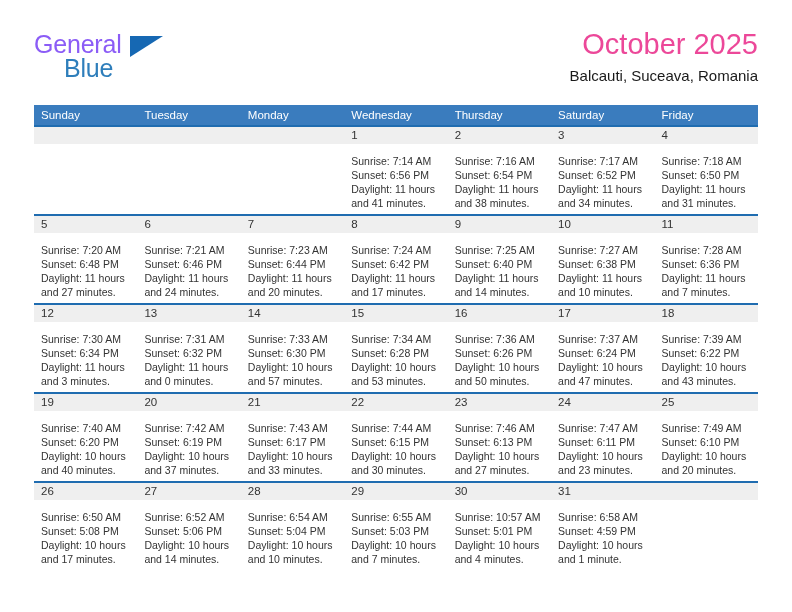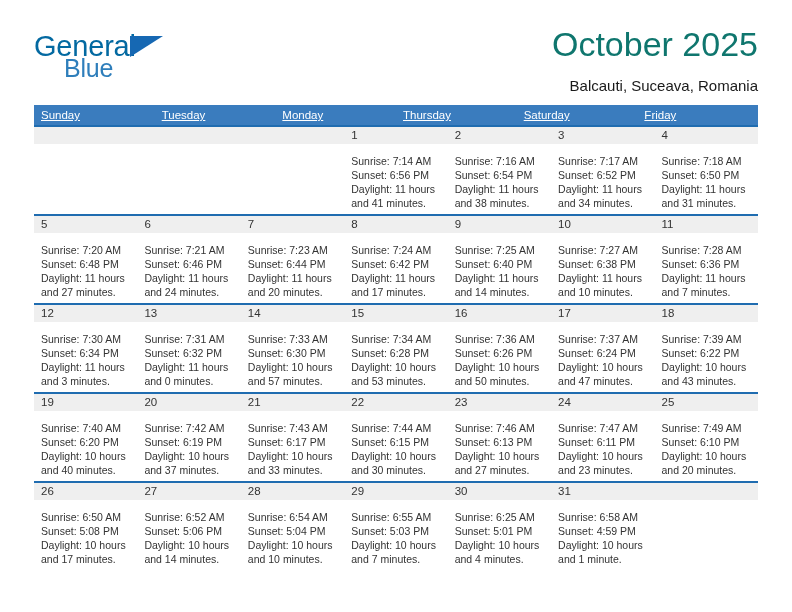--- a/index.html
+++ b/index.html
@@ -33,23 +33,23 @@
     position: absolute;
     left: 0;
     top: 0;
     width: 230px;
     height: 64px;
   }
   .brand-general {
     position: absolute;
     left: 0;
     top: 2px;
-    font-size: 29px;
+    font-size: 25px;
     letter-spacing: -0.2px;
-    color: #0369a1;
+    color: #8b5cf6;
     font-family: "Liberation Sans", sans-serif;
   }
   .brand-blue {
     position: absolute;
     left: 30px;
     top: 26px;
     font-size: 25px;
     letter-spacing: -0.2px;
     color: #2e7ebb;
     font-family: "Liberation Sans", sans-serif;
@@ -65,32 +65,32 @@
     border-bottom: 21px solid transparent;
   }
 
   .title-block {
     position: absolute;
     right: 0;
     top: 0;
     text-align: right;
   }
   .month-title {
-    font-size: 34px;
-    color: #0f766e;
+    font-size: 29px;
+    color: #ec4899;
     line-height: 32px;
     white-space: nowrap;
     font-weight: normal;
     margin: 0;
   }
   .location-title {
     font-size: 15px;
     color: #1a1a1a;
     line-height: 20px;
-    margin-top: 16px;
+    margin-top: 6px;
     white-space: nowrap;
   }
 
   
   .calendar {
     position: absolute;
     left: 34px;
     top: 105px;
     width: 724px;
   }
@@ -100,21 +100,20 @@
     height: 20px;
   }
   .weekday {
     flex: 1 1 0;
     color: #ffffff;
     font-size: 11.5px;
     line-height: 20px;
     padding-left: 7px;
     box-sizing: border-box;
     white-space: nowrap;
-    text-decoration: underline;
   }
   .week {
     display: flex;
     border-top: 2px solid #1f6cb0;
     height: 89px;
     box-sizing: border-box;
     position: relative;
   }
   .week:first-of-type {
     border-top: none;
@@ -168,20 +167,21 @@
       <div class="month-title">October 2025</div>
       <div class="location-title">Balcauti, Suceava, Romania</div>
     </div>
   </div>
 
   <div class="calendar">
     <div class="weekdays">
       <div class="weekday">Sunday</div>
       <div class="weekday">Tuesday</div>
       <div class="weekday">Monday</div>
+      <div class="weekday">Wednesday</div>
       <div class="weekday">Thursday</div>
       <div class="weekday">Saturday</div>
       <div class="weekday">Friday</div>
     </div>
 
     <div class="week">
       <div class="day empty">
           <div class="day-num"></div>
         </div>
       <div class="day empty">
@@ -459,21 +459,21 @@
           <div class="day-info">
             <div>Sunrise: 6:55 AM</div>
             <div>Sunset: 5:03 PM</div>
             <div>Daylight: 10 hours</div>
             <div>and 7 minutes.</div>
           </div>
         </div>
       <div class="day">
           <div class="day-num">30</div>
           <div class="day-info">
-            <div>Sunrise: 6:25 AM</div>
+            <div>Sunrise: 10:57 AM</div>
             <div>Sunset: 5:01 PM</div>
             <div>Daylight: 10 hours</div>
             <div>and 4 minutes.</div>
           </div>
         </div>
       <div class="day">
           <div class="day-num">31</div>
           <div class="day-info">
             <div>Sunrise: 6:58 AM</div>
             <div>Sunset: 4:59 PM</div>

